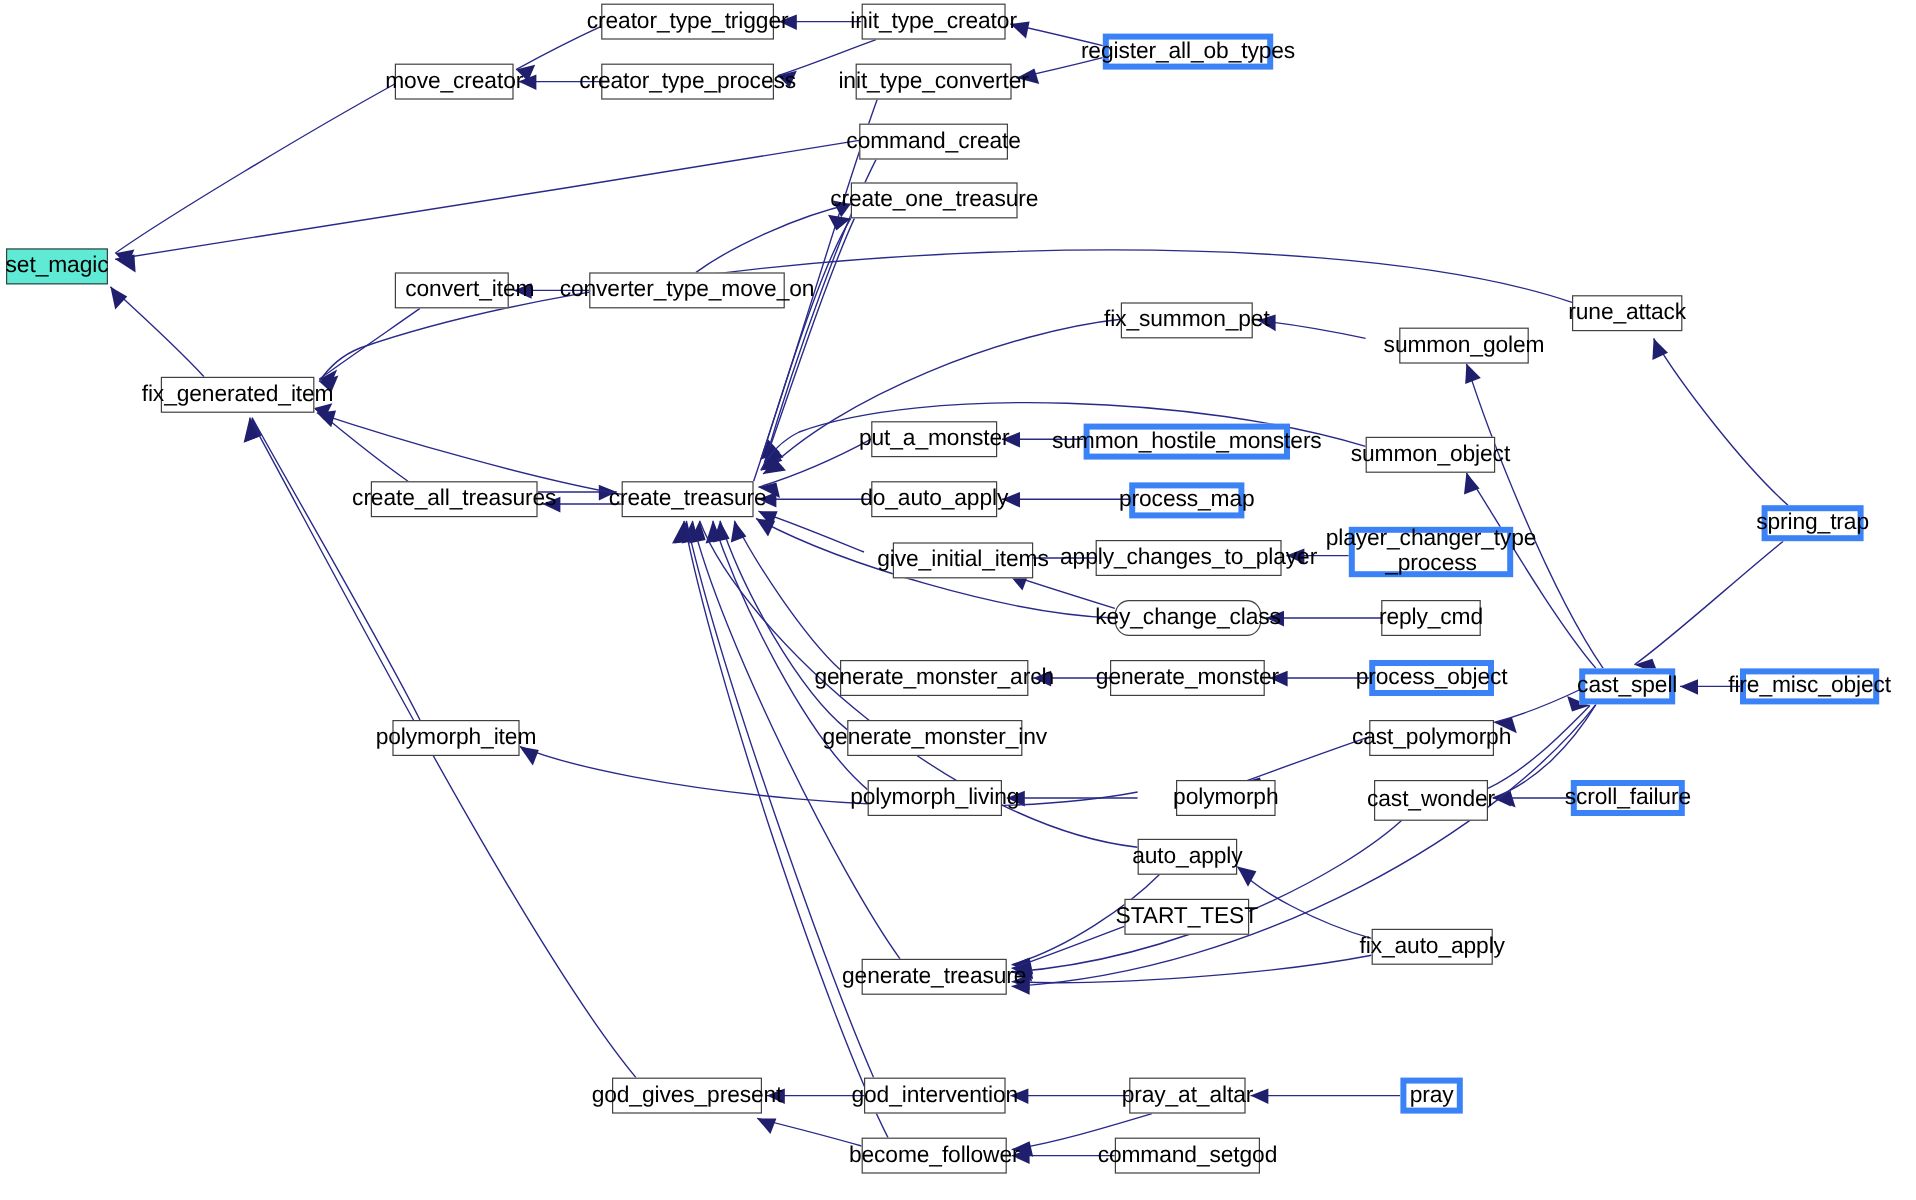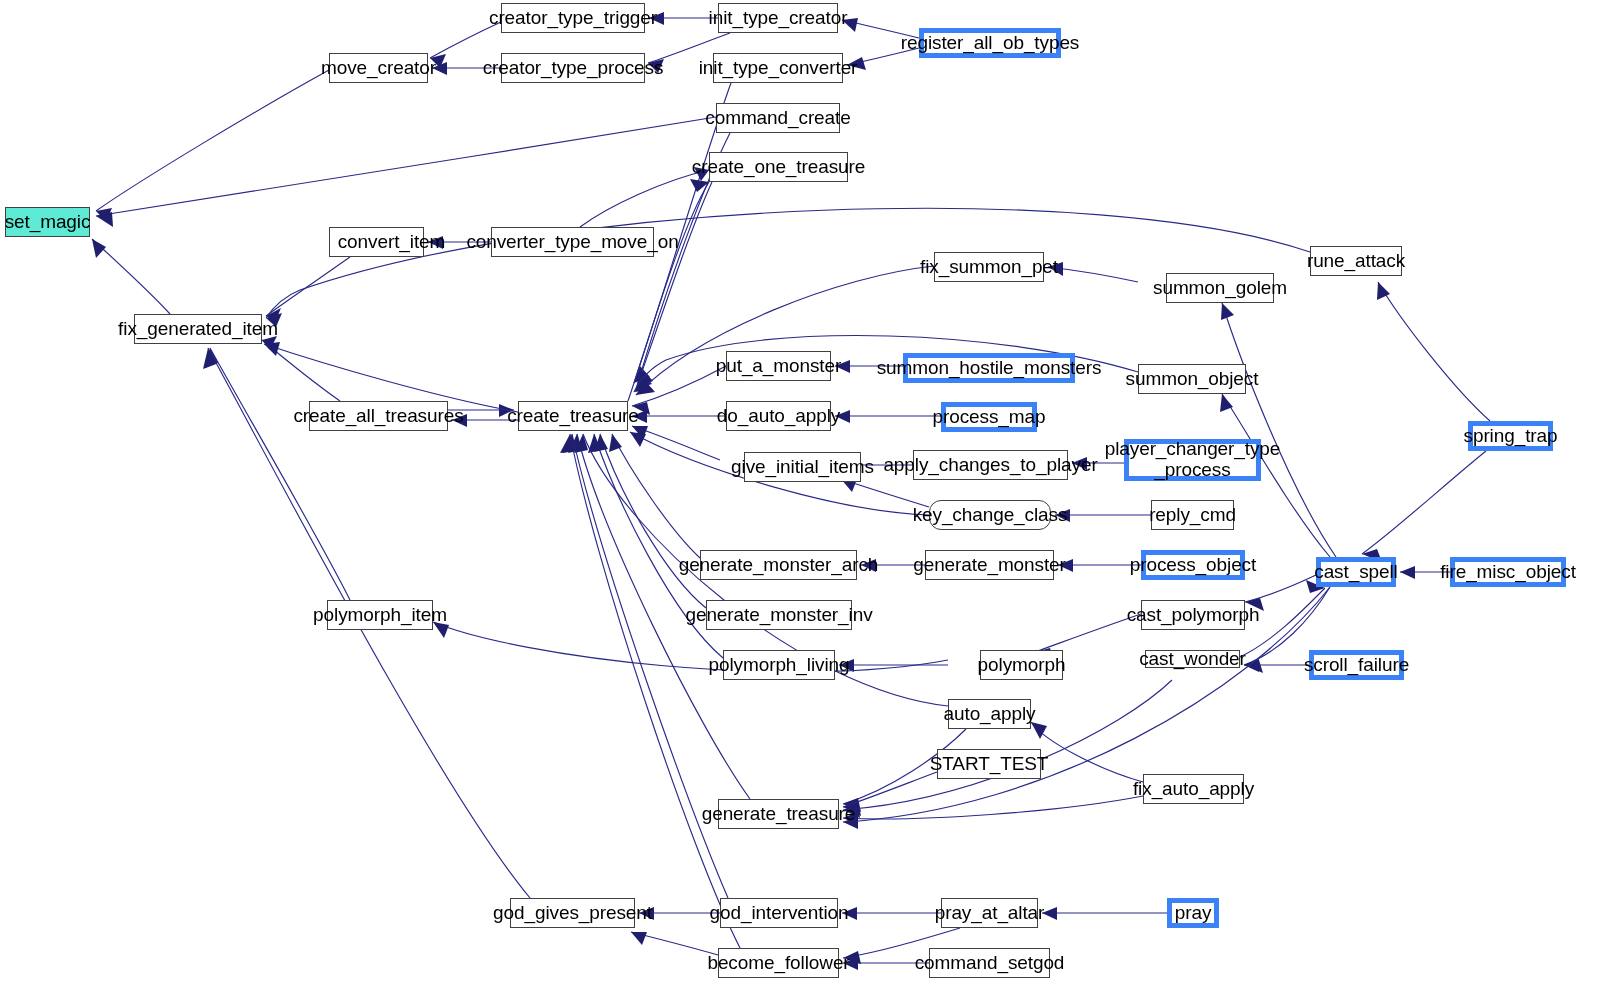--- a/index.html
+++ b/index.html
@@ -233,21 +233,21 @@
     <div class="node" style="left: 925px; top: 550px; width: 129px; height: 30px;">generate_monster</div>
     <div class="node red" style="left: 1141px; top: 550px; width: 104px; height: 30px;">process_object</div>
     <div class="node red" style="left: 1316px; top: 557px; width: 80px; height: 30px;">cast_spell</div>
     <div class="node red" style="left: 1450px; top: 557px; width: 116px; height: 30px;">fire_misc_object</div>
     <div class="node red" style="left: 1468px; top: 421px; width: 85px; height: 30px;">spring_trap</div>
     <div class="node" style="left: 706px; top: 600px; width: 146px; height: 30px;">generate_monster_inv</div>
     <div class="node" style="left: 327px; top: 600px; width: 106px; height: 30px;">polymorph_item</div>
     <div class="node" style="left: 1141px; top: 600px; width: 104px; height: 30px;">cast_polymorph</div>
     <div class="node" style="left: 723px; top: 650px; width: 112px; height: 30px;">polymorph_living</div>
     <div class="node" style="left: 948px; top: 650px; width: 83px; height: 30px; margin-left: 32px;">polymorph</div>
-    <div class="node" style="left: 1145px; top: 650px; width: 95px; height: 18px;">cast_wonder</div>
+    <div class="node" style="left: 1145px; top: 650px; width: 95px; height: 34px;">cast_wonder</div>
     <div class="node red" style="left: 1309px; top: 650px; width: 95px; height: 30px;">scroll_failure</div>
     <div class="node" style="left: 948px; top: 699px; width: 83px; height: 30px;">auto_apply</div>
     <div class="node" style="left: 937px; top: 749px; width: 104px; height: 30px;">START_TEST</div>
     <div class="node" style="left: 1143px; top: 774px; width: 101px; height: 30px;">fix_auto_apply</div>
     <div class="node" style="left: 718px; top: 799px; width: 121px; height: 30px;">generate_treasure</div>
     <div class="node" style="left: 510px; top: 898px; width: 125px; height: 30px;">god_gives_present</div>
     <div class="node" style="left: 720px; top: 898px; width: 118px; height: 30px;">god_intervention</div>
     <div class="node" style="left: 941px; top: 898px; width: 97px; height: 30px;">pray_at_altar</div>
     <div class="node red" style="left: 1167px; top: 898px; width: 52px; height: 30px;">pray</div>
     <div class="node" style="left: 718px; top: 948px; width: 121px; height: 30px;">become_follower</div>

